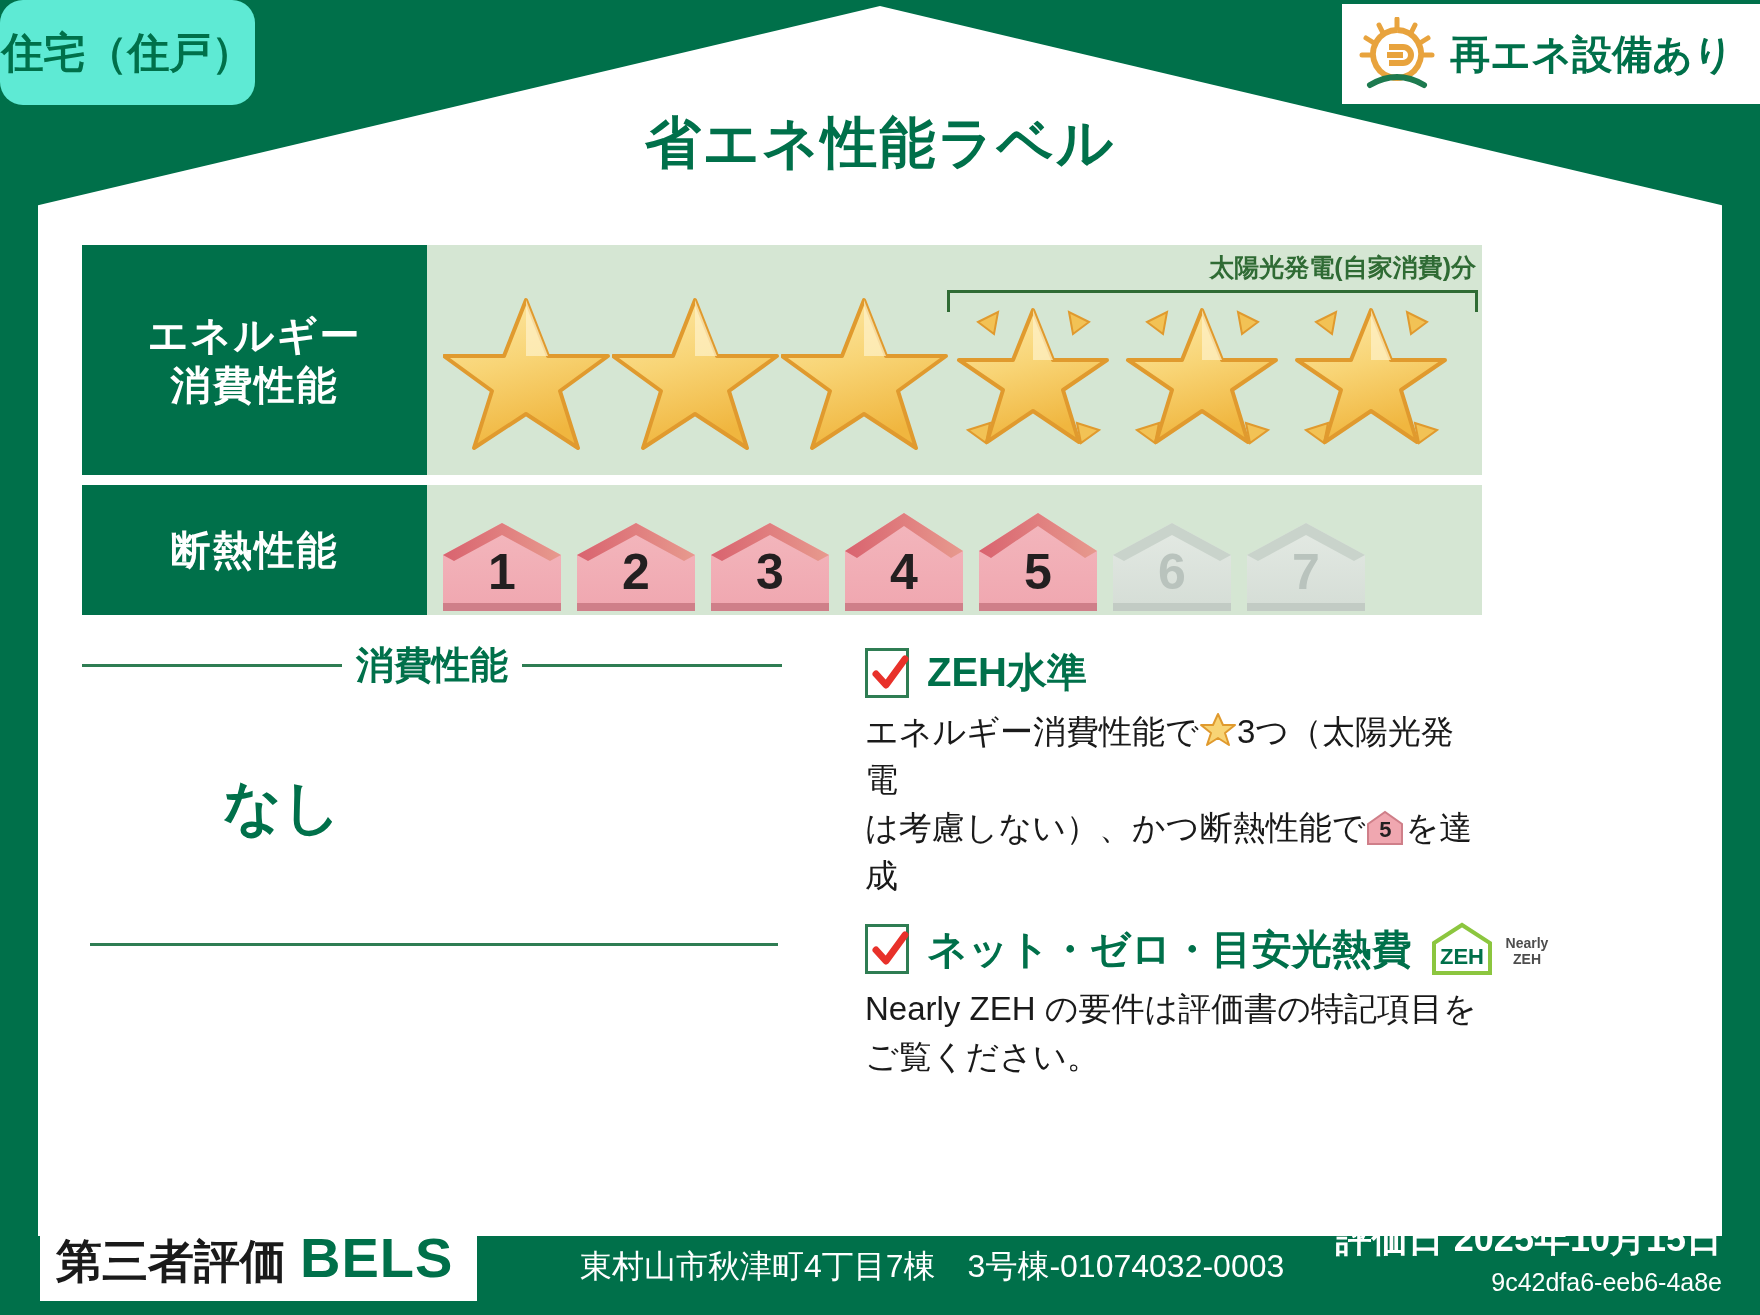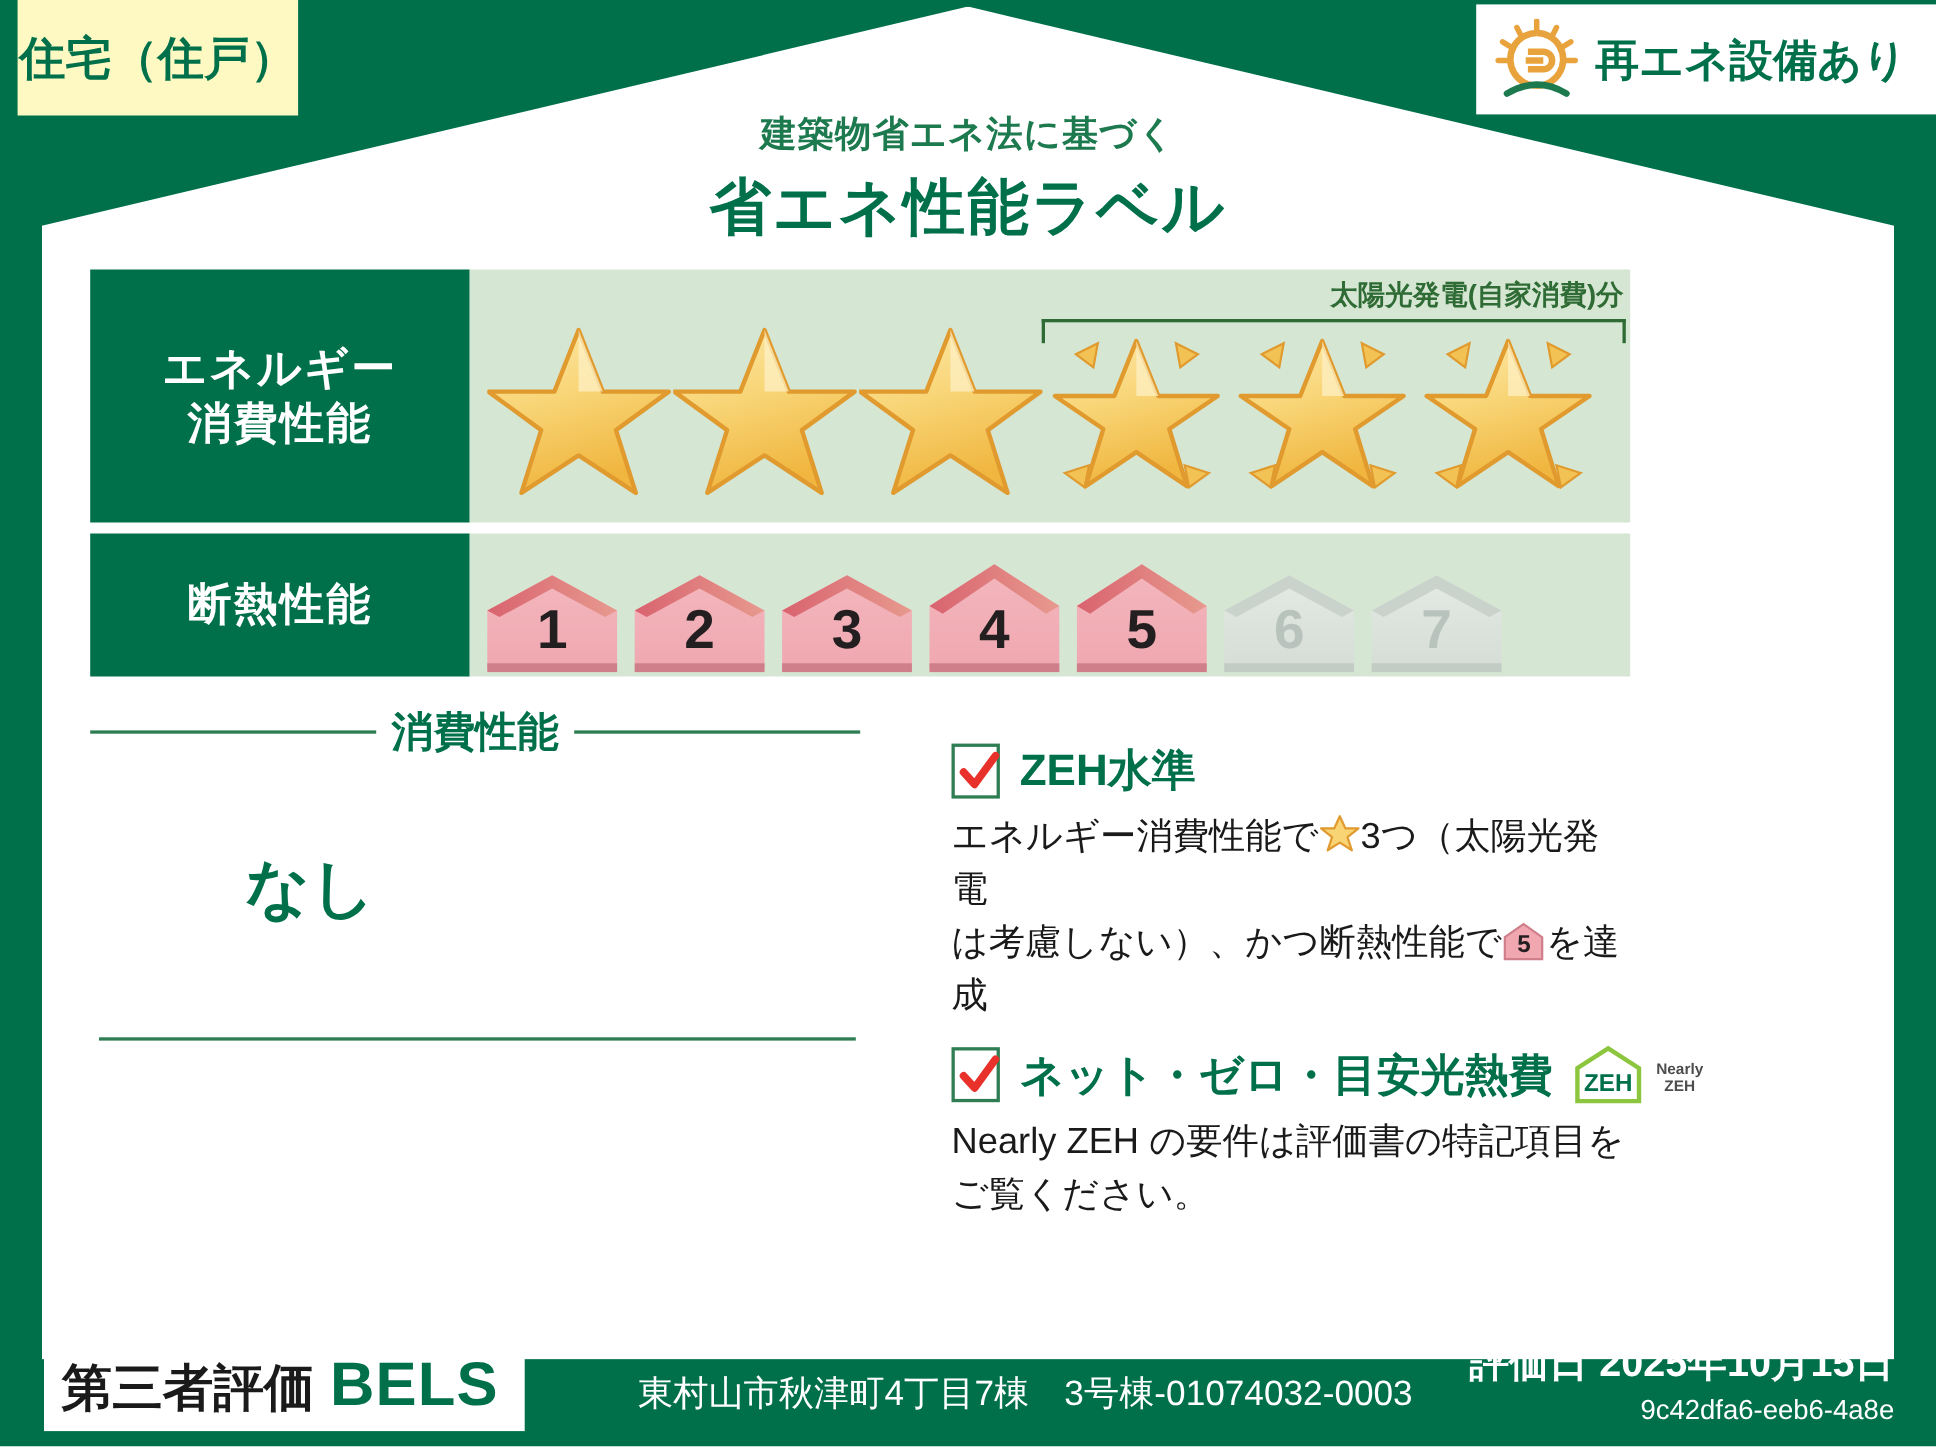--- a/index.html
+++ b/index.html
@@ -16,25 +16,26 @@
   }
   
   .house-body {
     position: absolute;
     left: 38px; top: 6px; width: 1684px; height: 1230px;
     background: #ffffff;
     clip-path: polygon(0% 16.2%, 50% 0%, 100% 16.2%, 100% 100%, 0% 100%);
   }
   
   .cat-badge {
-    position: absolute; left: 16px; top: 0px;
+    position: absolute; left: 0px; top: 0px;
     width: 255px; height: 105px;
-    background: #fef9c3;
+    background: #5eead4;
     display: flex; align-items: center; justify-content: center;
     z-index: 40;
+    border-radius: 23px;
   }
   .cat-badge-text {
     color: #00704a; font-weight: bold; font-size: 42px;
     letter-spacing: 0px; white-space: nowrap;
   }
   
   .re-badge {
     position: absolute; right: 0px; top: 4px;
     height: 100px; padding: 0 26px 0 16px;
     background: #ffffff;
@@ -99,21 +100,21 @@
   .cost-head { display: flex; align-items: center; gap: 14px; }
   .cost-head .ln { flex: 1; height: 3px; background: #2f7d53; }
   .cost-title { color: #00704a; font-weight: bold; font-size: 38px; white-space: nowrap; }
   .cost-value {
     margin-top: 78px; text-align: center; color: #00704a;
     font-weight: bold; font-size: 58px; padding-right: 300px;
   }
   .cost-rule { margin-top: 96px; height: 3px; background: #2f7d53; margin-left:8px; margin-right: 4px;}
   
   .zeh { position: absolute; left: 865px; top: 645px; width: 620px; z-index: 30; }
-  .zeh-row { display: flex; align-items: center; gap: 18px; margin-top: 28px; }
+  .zeh-row { display: flex; align-items: center; gap: 18px; }
   .chk { width: 44px; height: 50px; border: 3px solid #2f7d53; background: #fff;
          position: relative; flex: 0 0 auto; }
   .chk svg { position: absolute; left: 3px; top: 2px; width: 38px; height: 42px; }
   .zeh-title { color: #00704a; font-weight: bold; font-size: 40px; white-space: nowrap; }
   .zeh-text {
     color: #1a1a1a; font-size: 33px; line-height: 1.45; margin-top: 8px;
     letter-spacing: 0px;
   }
   .inline-star { display: inline-block; vertical-align: -6px; width: 38px; height: 38px; }
   .inline-house { display: inline-block; vertical-align: -8px; width: 40px; height: 38px; position: relative;}
@@ -166,21 +167,20 @@
         <path d="M39 13 a24 24 0 1 0 0.1 0" fill="none" stroke="#e8a33d" stroke-width="6"></path>
         <path d="M31 30 h14 a8 8 0 0 1 0 16 h-14" fill="none" stroke="#e8a33d" stroke-width="6"></path>
         <line x1="29" y1="38" x2="45" y2="38" stroke="#e8a33d" stroke-width="6"></line>
         <path d="M12 68 q27 -16 54 0" fill="none" stroke="#1d7a4f" stroke-width="6" stroke-linecap="round"></path>
       </svg>
     </span>
     <span class="re-badge-text">再エネ設備あり</span>
   </div>
 
   <div class="title-block">
-    <div class="subtitle">建築物省エネ法に基づく</div>
     <div class="main-title">省エネ性能ラベル</div>
   </div>
 
   <div class="rows">
 
     <div class="rrow">
       <div class="rlabel">
         <span>エネルギー</span>
         <span>消費性能</span>
       </div>

